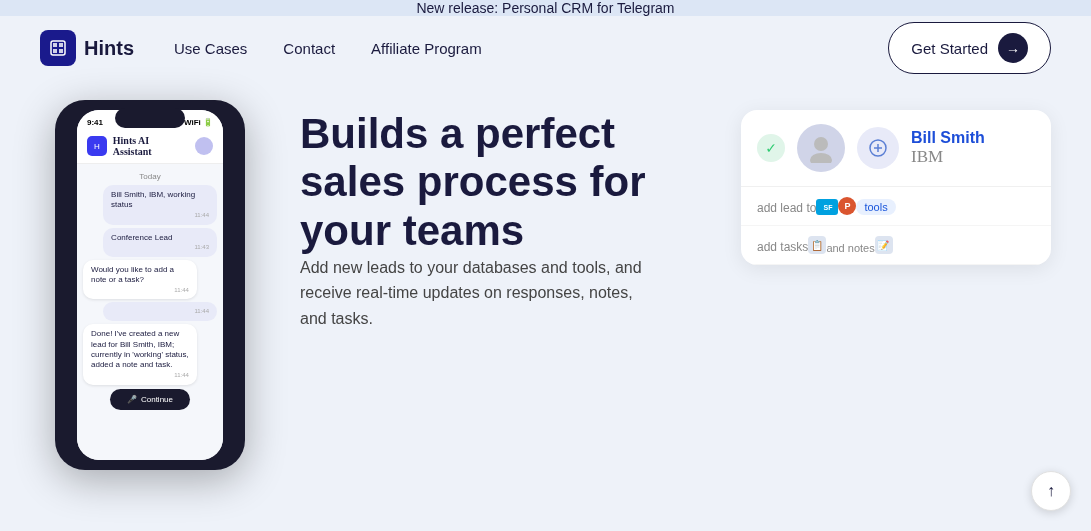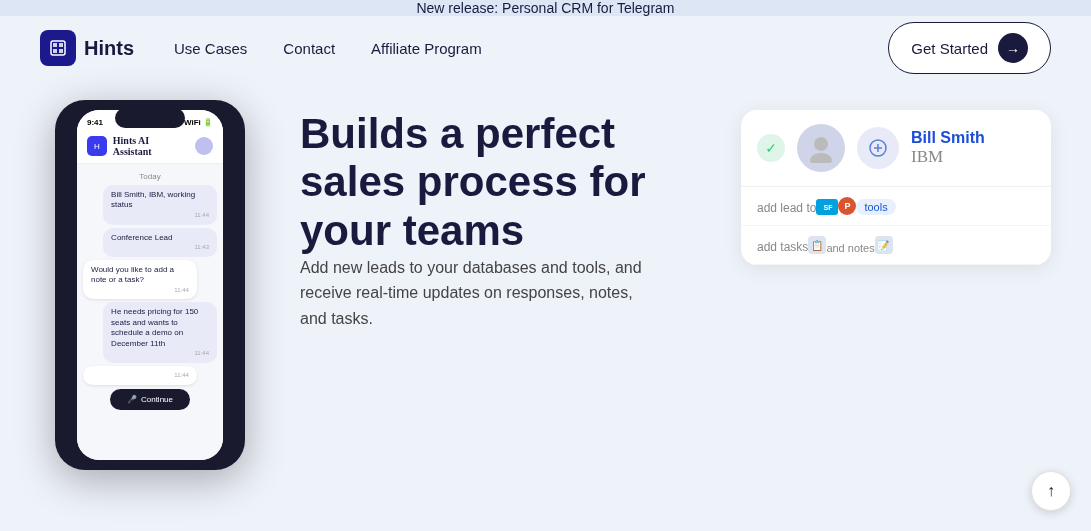--- a/index.html
+++ b/index.html
@@ -439,25 +439,25 @@
             <span>Conference Lead</span>
             <div class="msg-time">11:43</div>
           </div>
 
           <div class="msg-bubble msg-left">
             <span>Would you like to add a note or a task?</span>
             <div class="msg-time">11:44</div>
           </div>
 
           <div class="msg-bubble msg-right">
-            <span>He needs pricing for 150 seats and wants to schedule a demo on December 11th</span>
             <div class="msg-time">11:44</div>
           </div>
 
           <div class="msg-bubble msg-left">
+            <span>Done! I've created a new lead for Bill Smith, IBM; currently in 'working' status, added a note and task.</span>
             <div class="msg-time">11:44</div>
           </div>
 
           <div class="msg-continue">
             <span>🎤</span>
             <span>Continue</span>
           </div>
         </div>
 
       </div>

